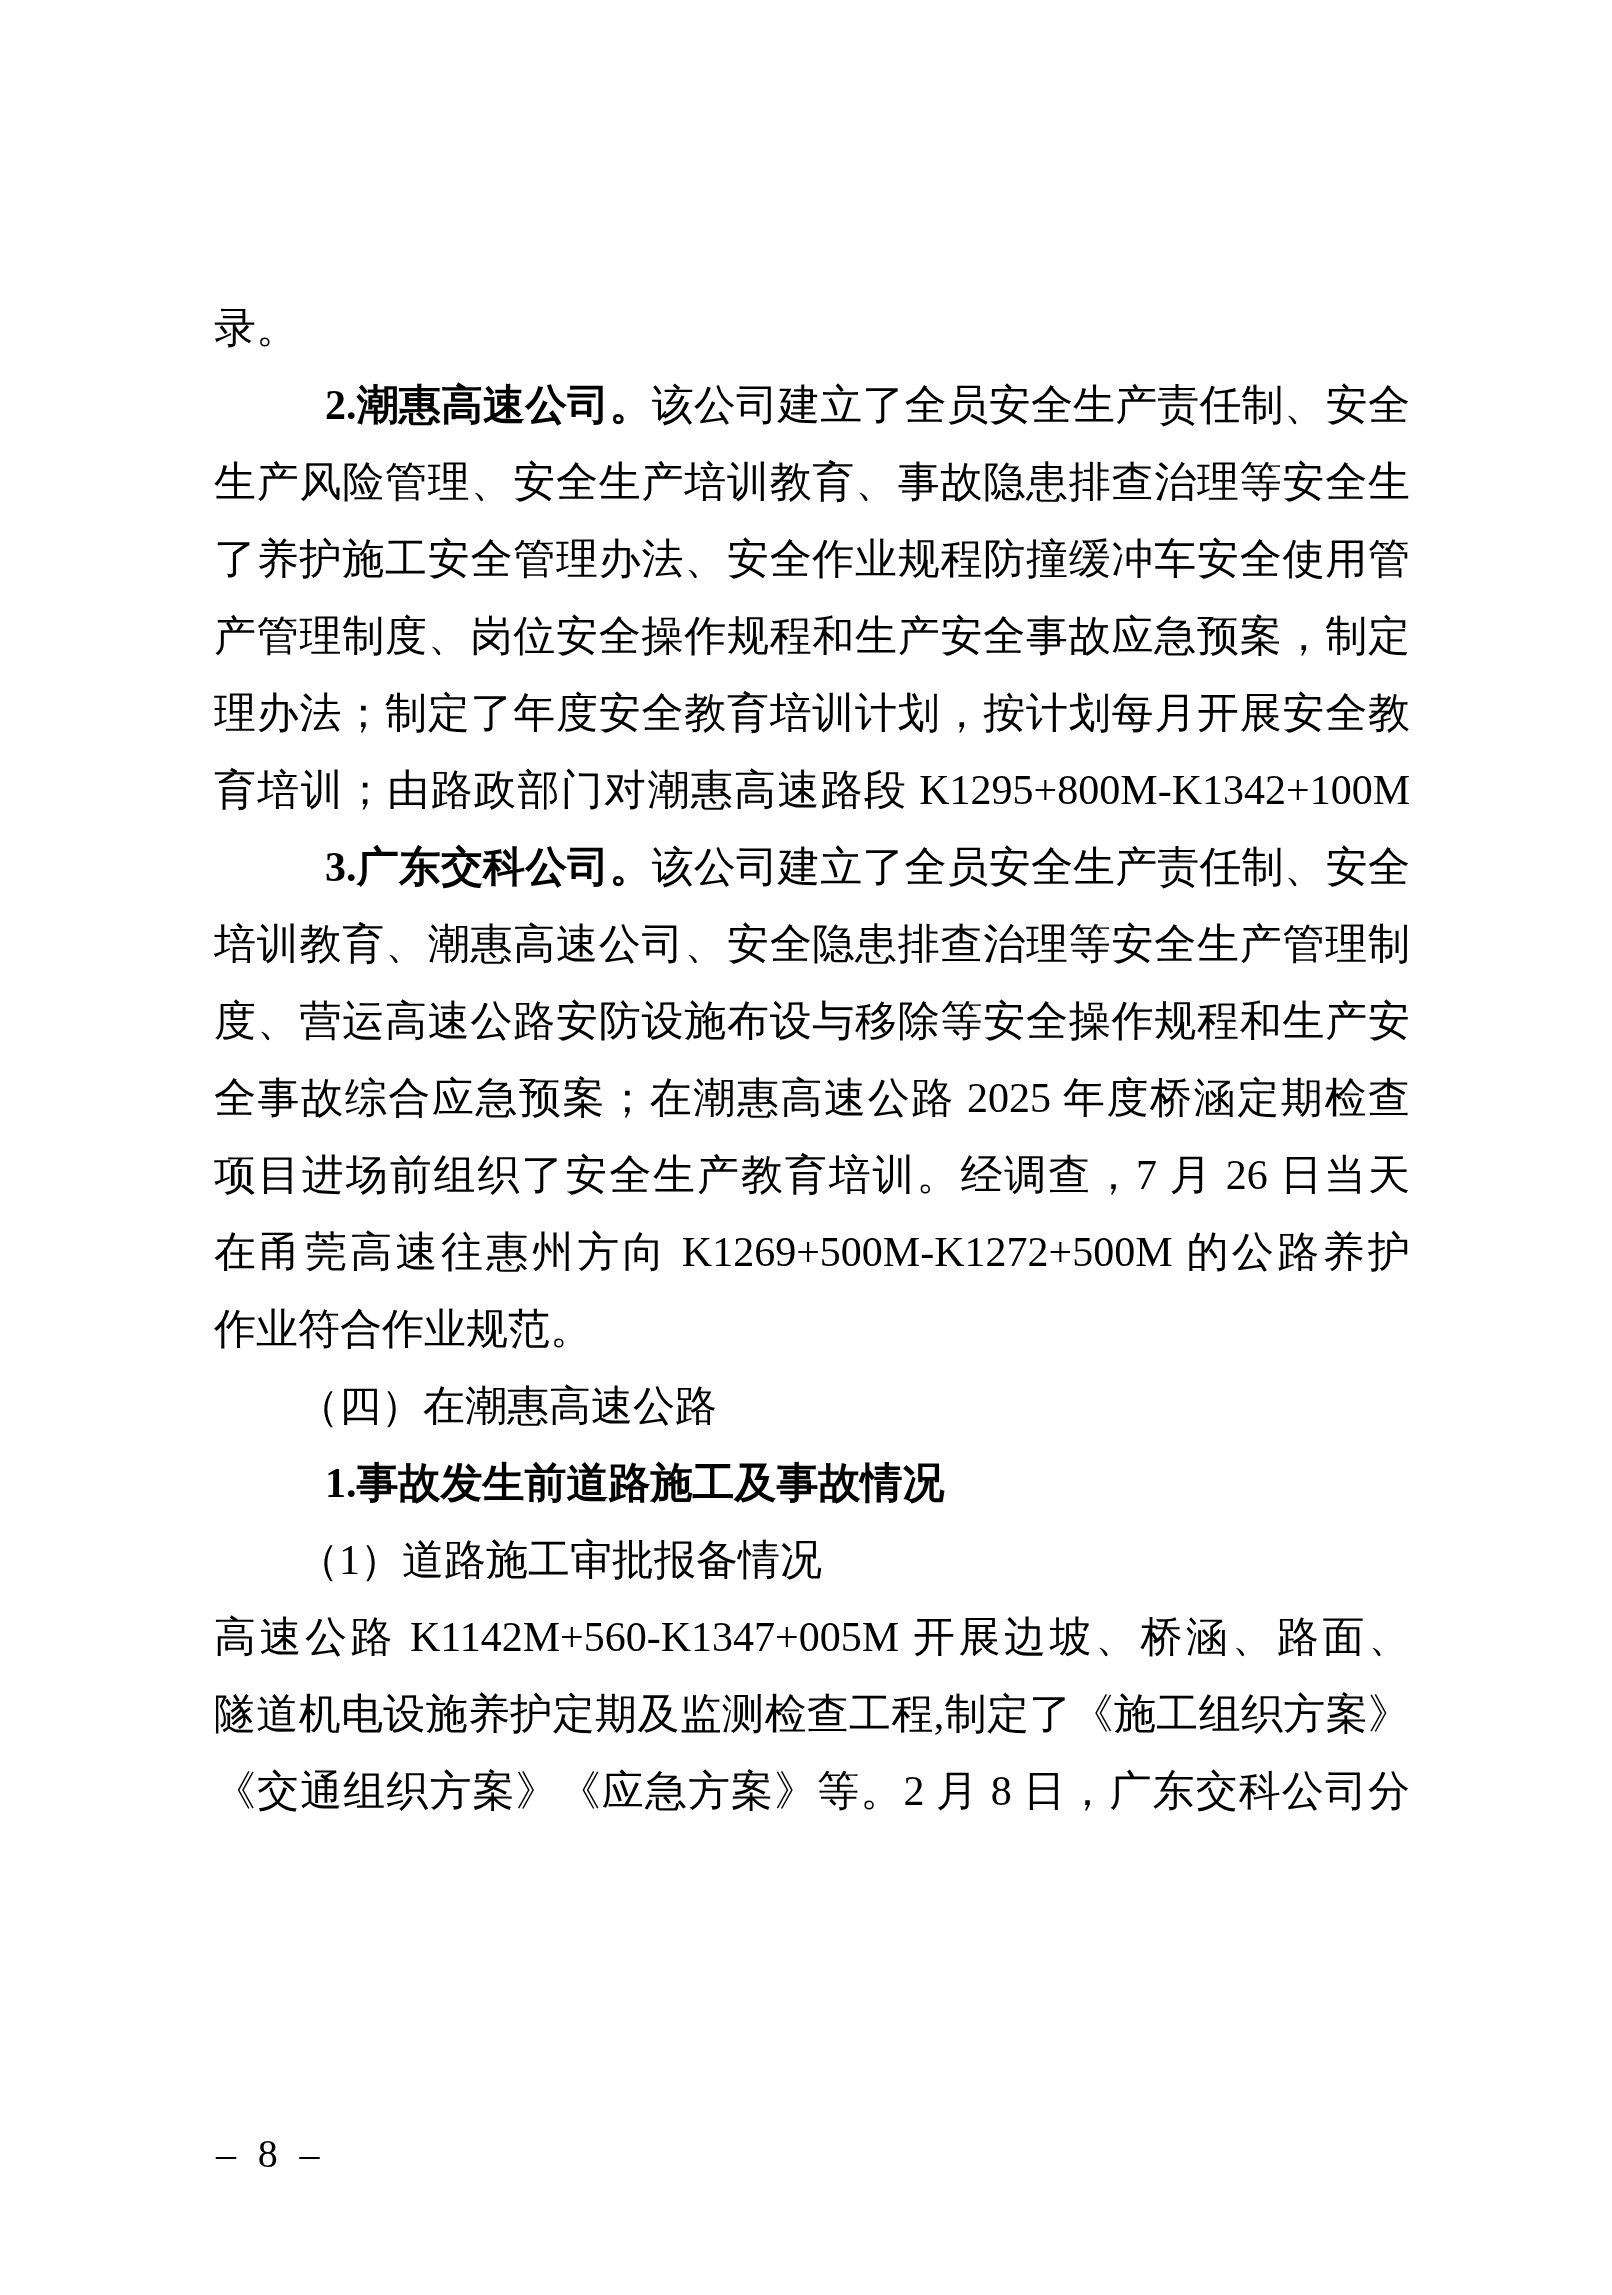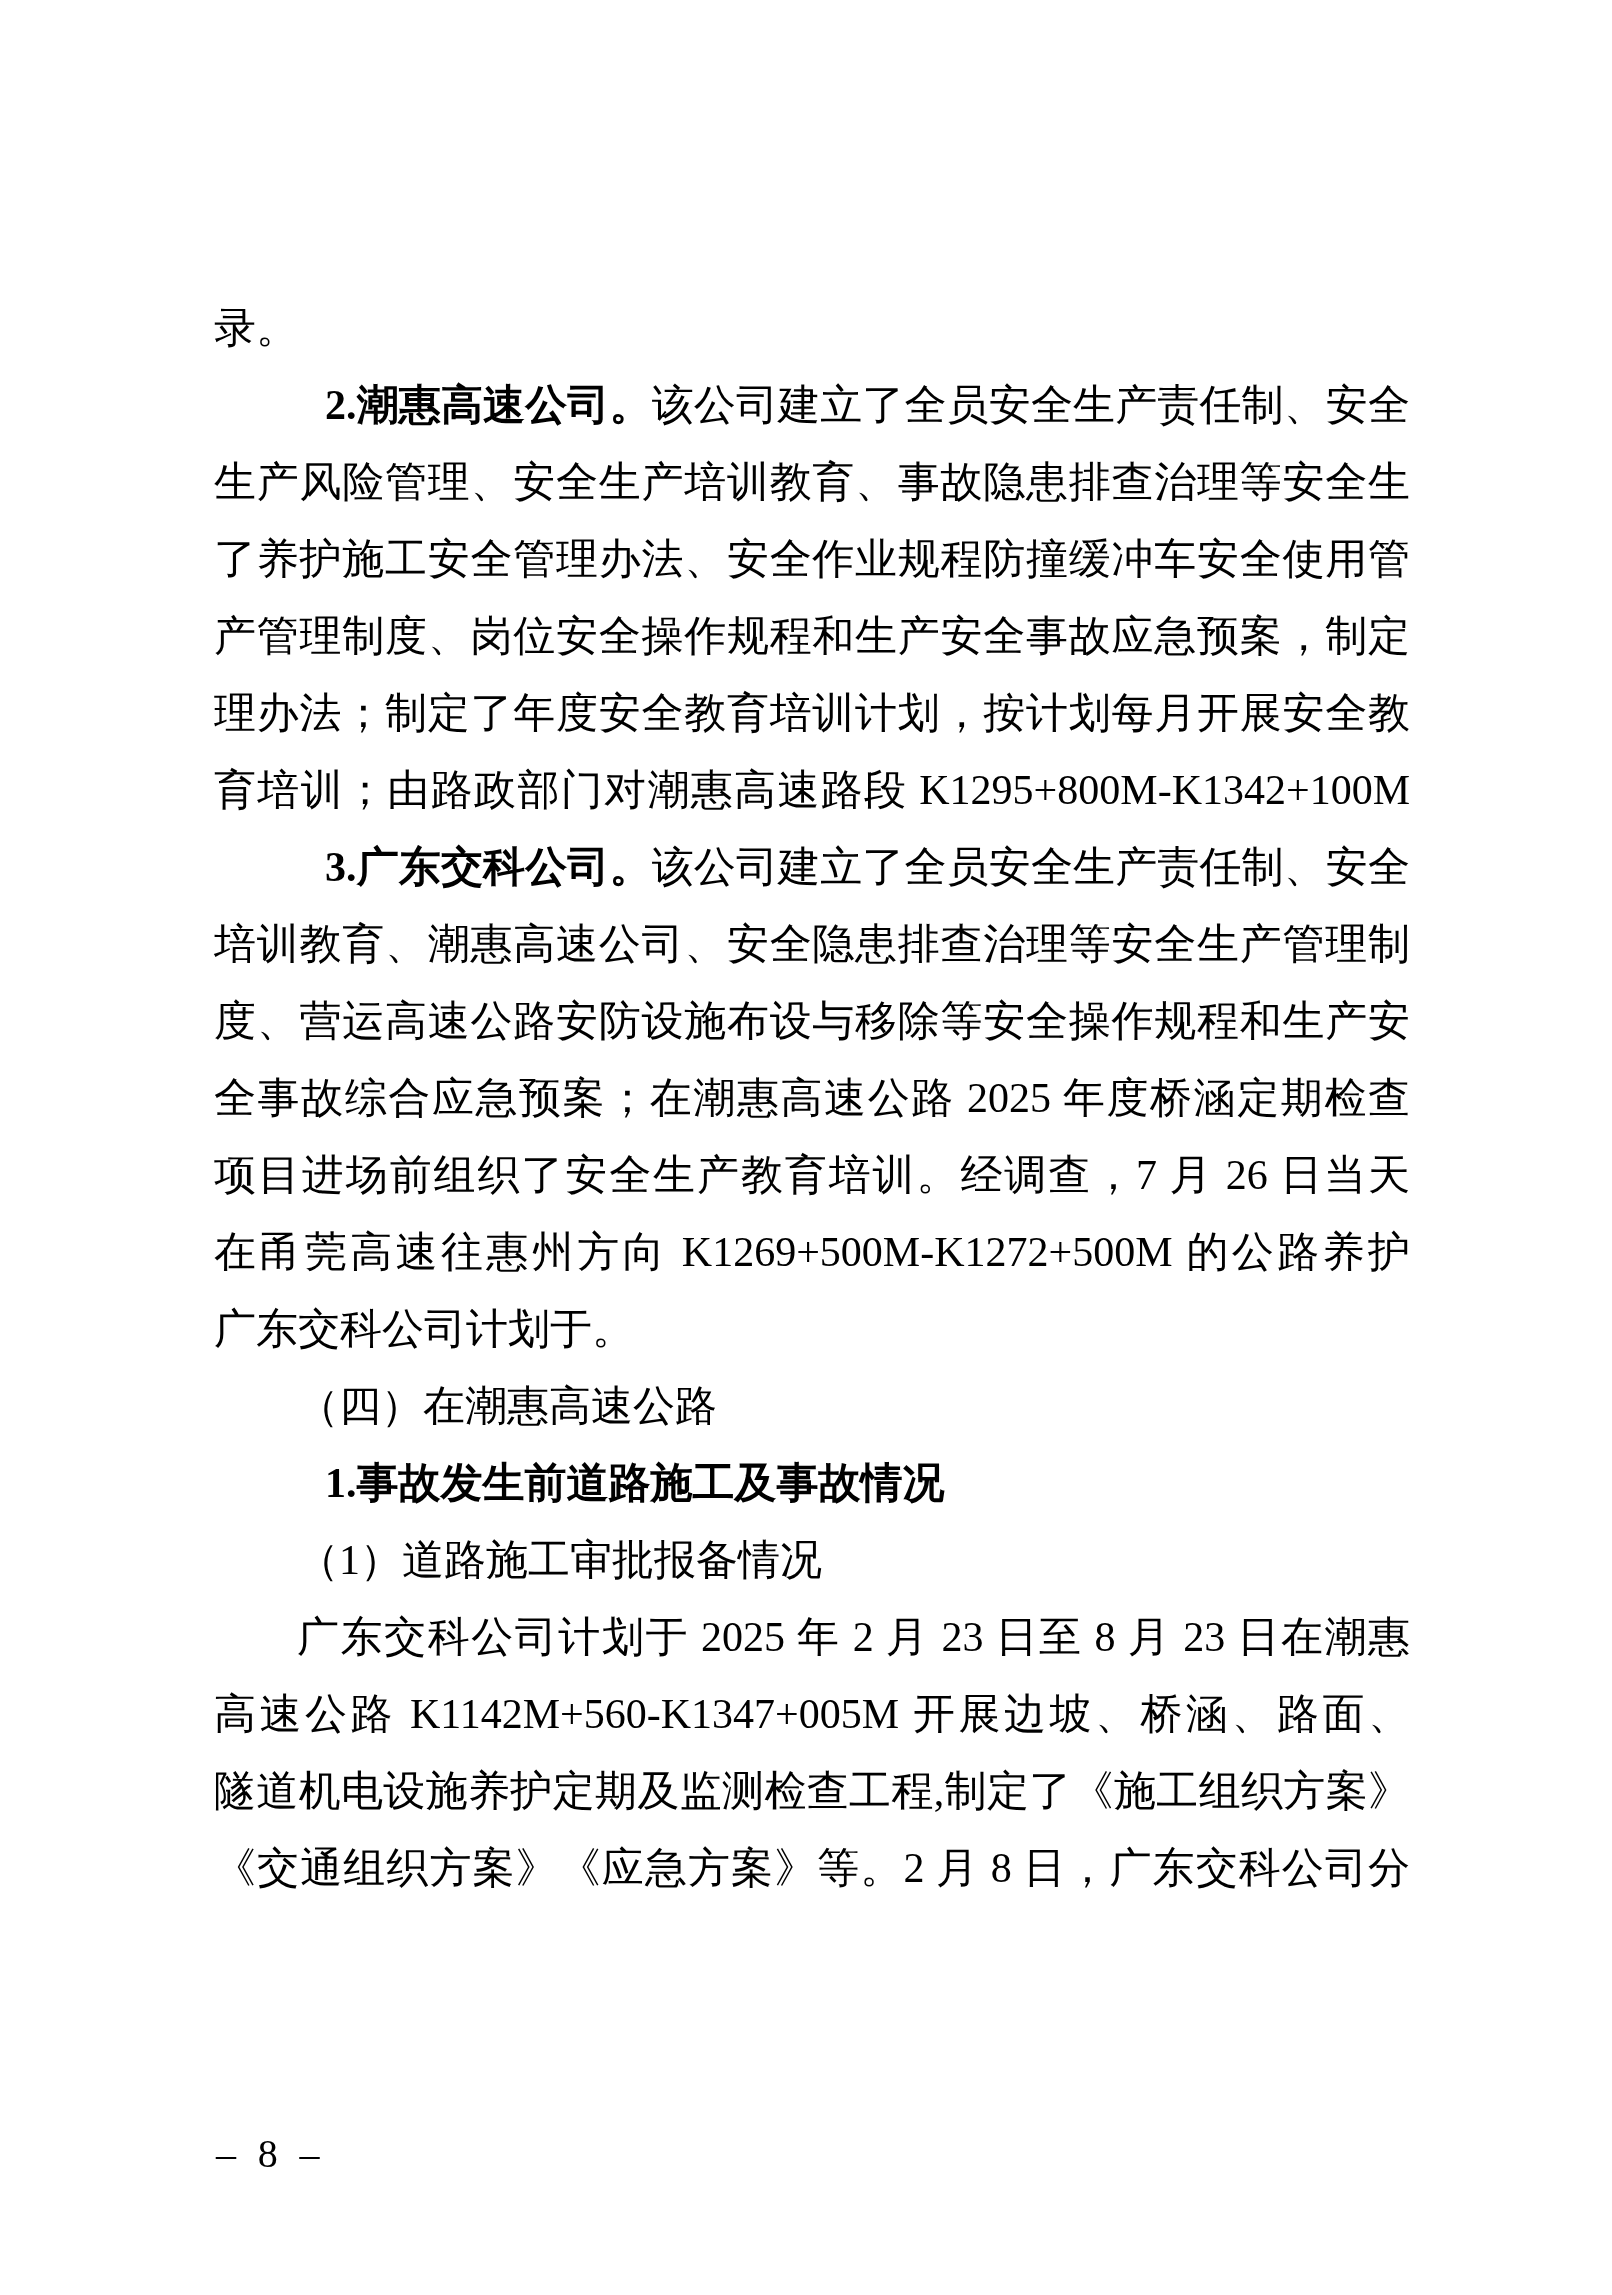--- a/index.html
+++ b/index.html
@@ -52,24 +52,23 @@
     <div class="line j">了养护施工安全管理办法、安全作业规程防撞缓冲车安全使用管</div>
     <div class="line j">产管理制度、岗位安全操作规程和生产安全事故应急预案，制定</div>
     <div class="line j">理办法；制定了年度安全教育培训计划，按计划每月开展安全教</div>
     <div class="line j">育培训；由路政部门对潮惠高速路段 K1295+800M-K1342+100M</div>
     <div class="line ind j"><b>3.广东交科公司。</b><span>该公司建立了全员安全生产责任制、安全</span></div>
     <div class="line j">培训教育、潮惠高速公司、安全隐患排查治理等安全生产管理制</div>
     <div class="line j">度、营运高速公路安防设施布设与移除等安全操作规程和生产安</div>
     <div class="line j">全事故综合应急预案；在潮惠高速公路 2025 年度桥涵定期检查</div>
     <div class="line j">项目进场前组织了安全生产教育培训。经调查，7 月 26 日当天</div>
     <div class="line j">在甬莞高速往惠州方向 K1269+500M-K1272+500M 的公路养护</div>
-    <div class="line">广东交科公司计划于。</div>
+    <div class="line">作业符合作业规范。</div>
     <div class="line ind">（四）在潮惠高速公路</div>
     <div class="line ind"><b>1.事故发生前道路施工及事故情况</b></div>
     <div class="line ind">（1）道路施工审批报备情况</div>
-    <div class="line ind j">广东交科公司计划于 2025 年 2 月 23 日至 8 月 23 日在潮惠</div>
     <div class="line j">高速公路 K1142M+560-K1347+005M 开展边坡、桥涵、路面、</div>
     <div class="line j">隧道机电设施养护定期及监测检查工程,制定了《施工组织方案》</div>
     <div class="line j">《交通组织方案》《应急方案》等。2 月 8 日，广东交科公司分</div>
   </div>
   <div class="footer">– 8 –</div>
 </div>
 
 
 </body></html>

